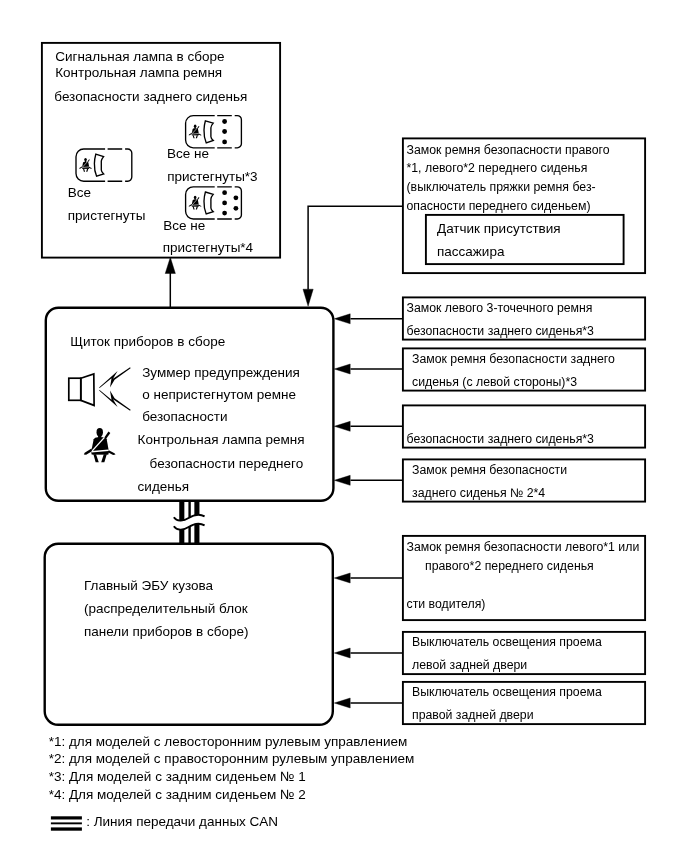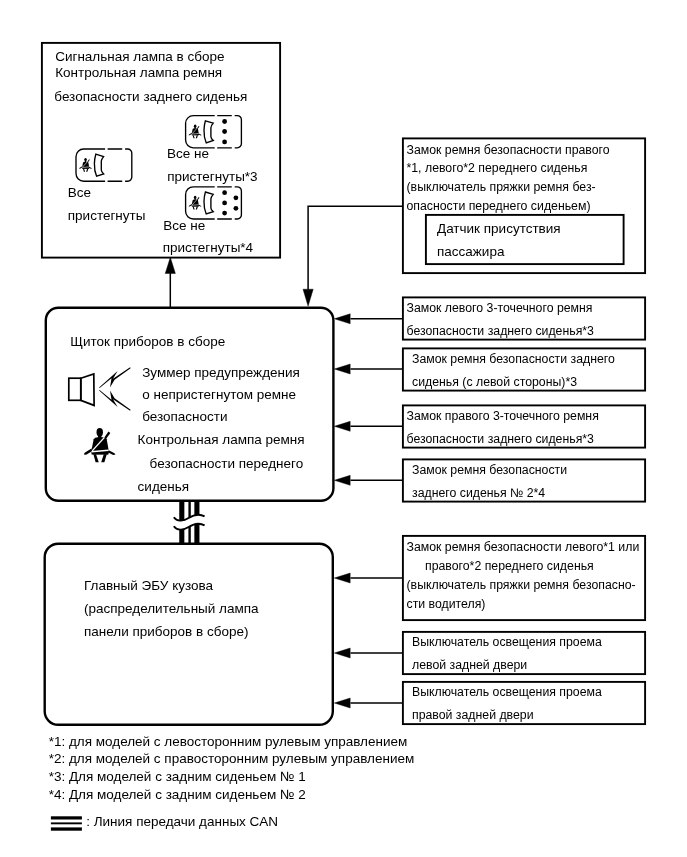--- a/index.html
+++ b/index.html
@@ -57,52 +57,50 @@
   <div class="tl" style="left:70.3px;top:335px;">Щиток приборов в сборе</div>
   <div class="tl" style="left:142.2px;top:366.4px;">Зуммер предупреждения</div>
   <div class="tl" style="left:142.2px;top:388.1px;">о непристегнутом ремне</div>
   <div class="tl" style="left:142.2px;top:409.8px;">безопасности</div>
   <div class="tl" style="left:137.6px;top:433.3px;">Контрольная лампа ремня</div>
   <div class="tl" style="left:137.6px;top:456.5px;padding-left:12px;">безопасности переднего</div>
   <div class="tl" style="left:137.6px;top:480.1px;">сиденья</div>
 
   <div class="rbox" style="left:43.5px;top:542.5px;width:290.5px;height:183.5px;"></div>
   <div class="tl" style="left:84px;top:578.5px;">Главный ЭБУ кузова</div>
-  <div class="tl" style="left:84px;top:601.5px;">(распределительный лампа</div>
+  <div class="tl" style="left:84px;top:601.5px;">(распределительный блок</div>
   <div class="tl" style="left:84px;top:624.5px;">панели приборов в сборе)</div>
 
   <div class="box" style="left:402px;top:137.5px;width:244px;height:136.5px;"></div>
   <div class="ts" style="left:406.5px;top:143.5px;">Замок ремня безопасности правого</div>
   <div class="ts" style="left:406.5px;top:162.4px;">*1, левого*2 переднего сиденья</div>
   <div class="ts" style="left:406.5px;top:181.3px;">(выключатель пряжки ремня без-</div>
   <div class="ts" style="left:406.5px;top:200.2px;">опасности переднего сиденьем)</div>
   <div class="box" style="left:425px;top:214px;width:199.5px;height:51px;"></div>
   <div class="tf" style="left:437px;top:221.5px;">Датчик присутствия</div>
   <div class="tf" style="left:437px;top:244.5px;">пассажира</div>
 
   <div class="box" style="left:402px;top:296.5px;width:244px;height:44px;"></div>
   <div class="ts" style="left:406.5px;top:301.5px;">Замок левого 3-точечного ремня</div>
   <div class="ts" style="left:406.5px;top:324.5px;">безопасности заднего сиденья*3</div>
 
   <div class="box" style="left:402px;top:347.5px;width:244px;height:44px;"></div>
   <div class="ts" style="left:412px;top:352.5px;">Замок ремня безопасности заднего</div>
   <div class="ts" style="left:412px;top:375.5px;">сиденья (с левой стороны)*3</div>
 
   <div class="box" style="left:402px;top:404.5px;width:244px;height:44px;"></div>
-  <div class="ts" style="left:406.5px;top:409.5px;">Замок правого 3-точечного ремня</div>
   <div class="ts" style="left:406.5px;top:432.5px;">безопасности заднего сиденья*3</div>
 
   <div class="box" style="left:402px;top:458.5px;width:244px;height:44px;"></div>
   <div class="ts" style="left:412px;top:463.5px;">Замок ремня безопасности</div>
   <div class="ts" style="left:412px;top:486.5px;">заднего сиденья № 2*4</div>
 
   <div class="box" style="left:402px;top:535px;width:244px;height:86px;"></div>
   <div class="ts" style="left:406.5px;top:541px;">Замок ремня безопасности левого*1 или</div>
   <div class="ts" style="left:425px;top:559.9px;">правого*2 переднего сиденья</div>
-  <div class="ts" style="left:406.5px;top:578.8px;">(выключатель пряжки ремня безопасно-</div>
   <div class="ts" style="left:406.5px;top:597.7px;">сти водителя)</div>
 
   <div class="box" style="left:402px;top:631px;width:244px;height:44px;"></div>
   <div class="ts" style="left:412px;top:636px;">Выключатель освещения проема</div>
   <div class="ts" style="left:412px;top:659px;">левой задней двери</div>
 
   <div class="box" style="left:402px;top:681px;width:244px;height:44px;"></div>
   <div class="ts" style="left:412px;top:686px;">Выключатель освещения проема</div>
   <div class="ts" style="left:412px;top:709px;">правой задней двери</div>
 

